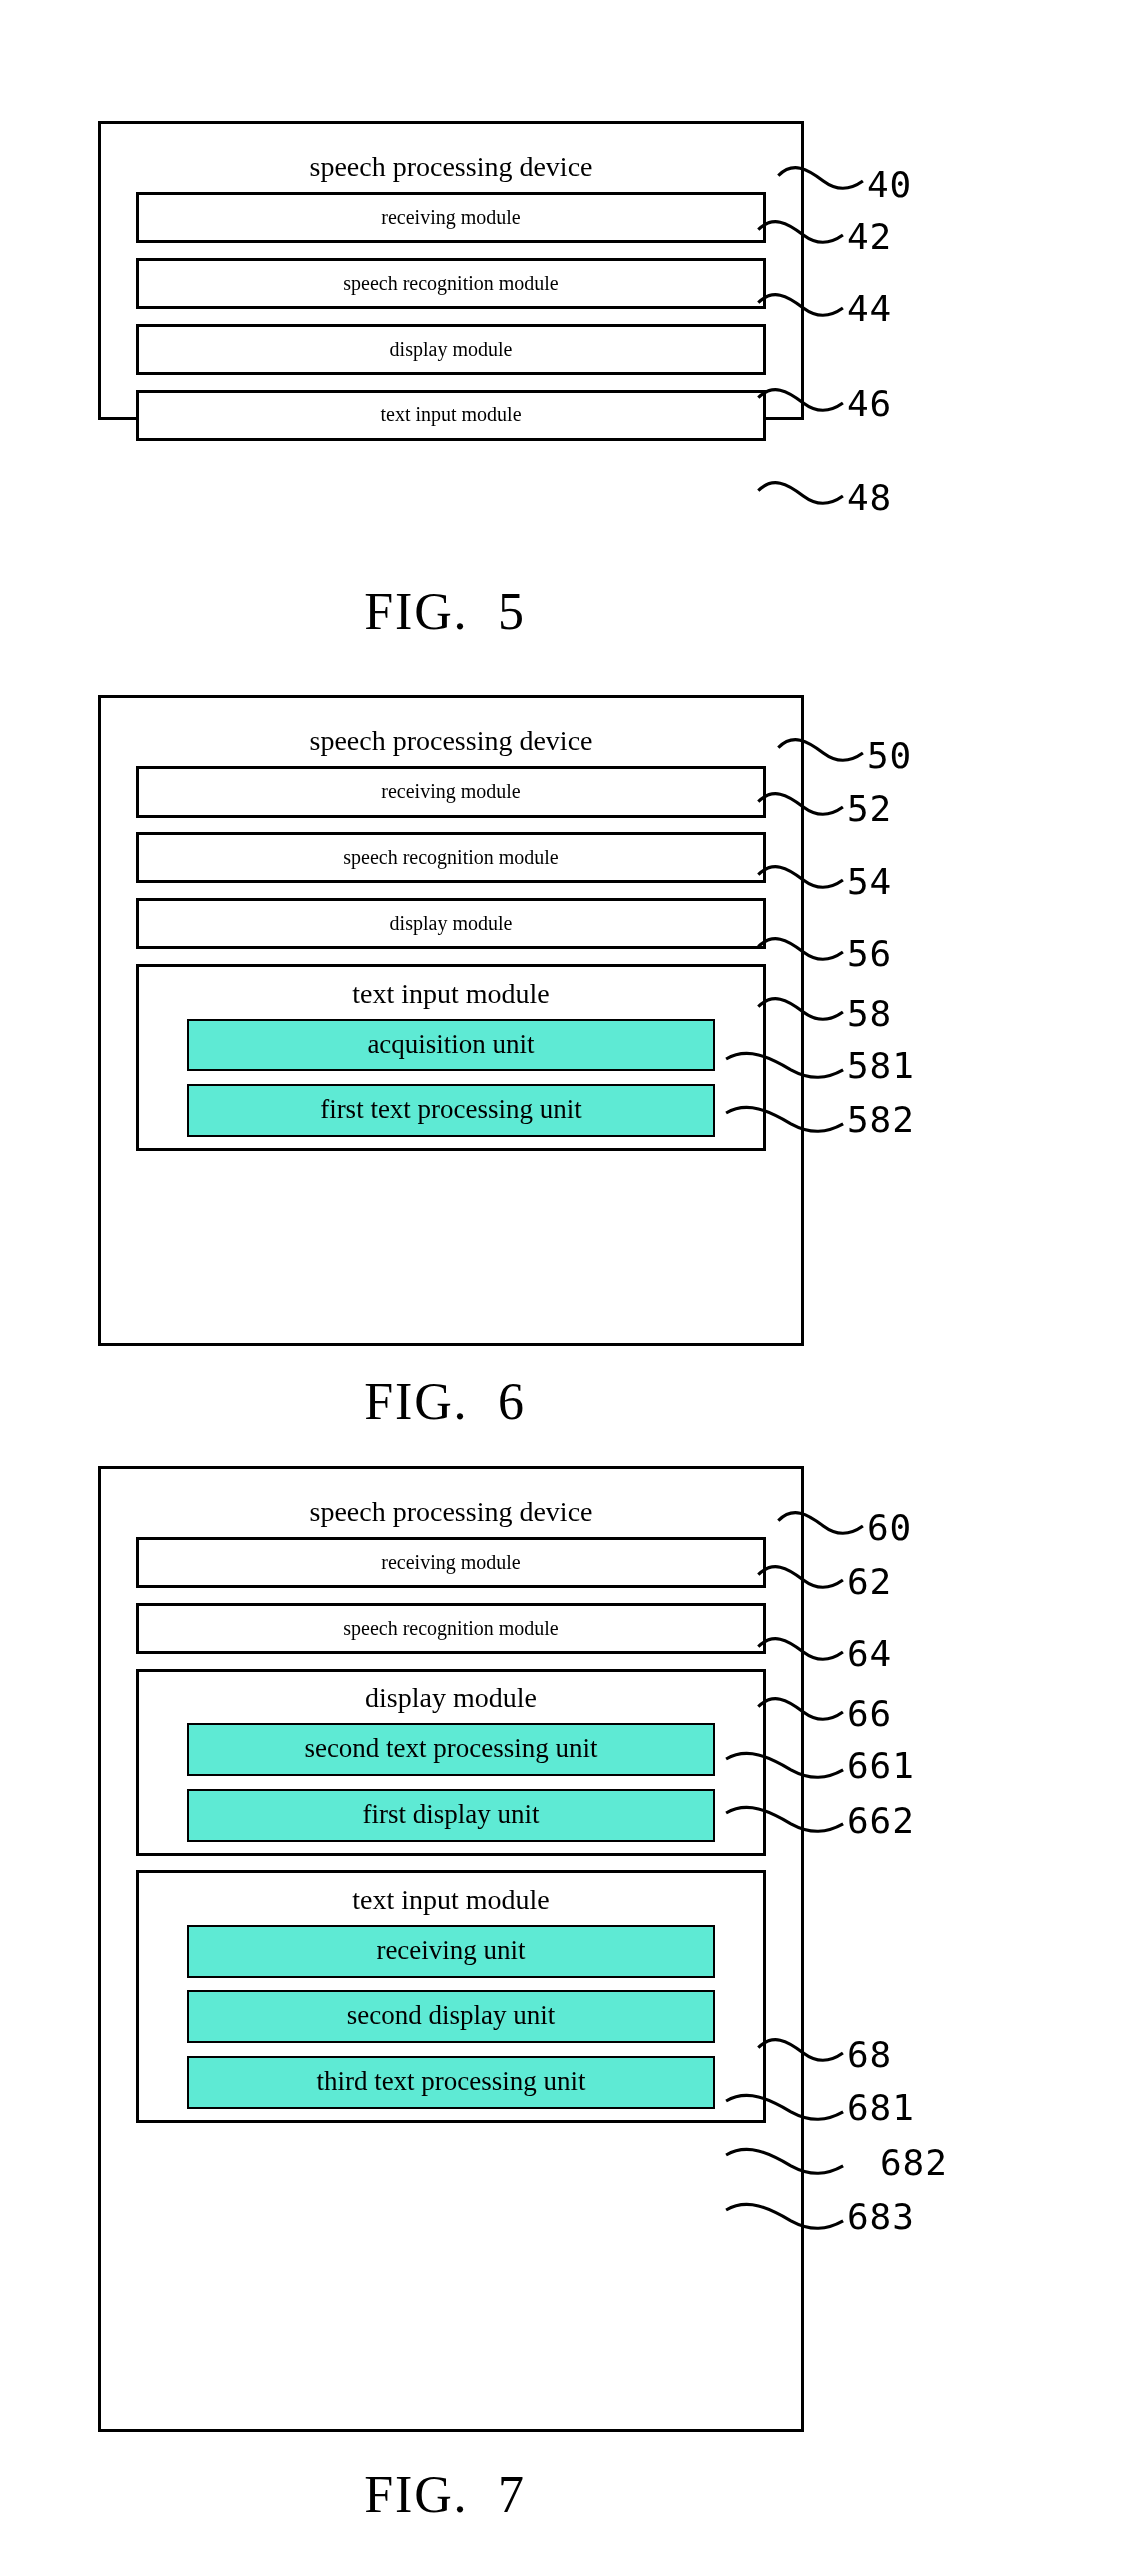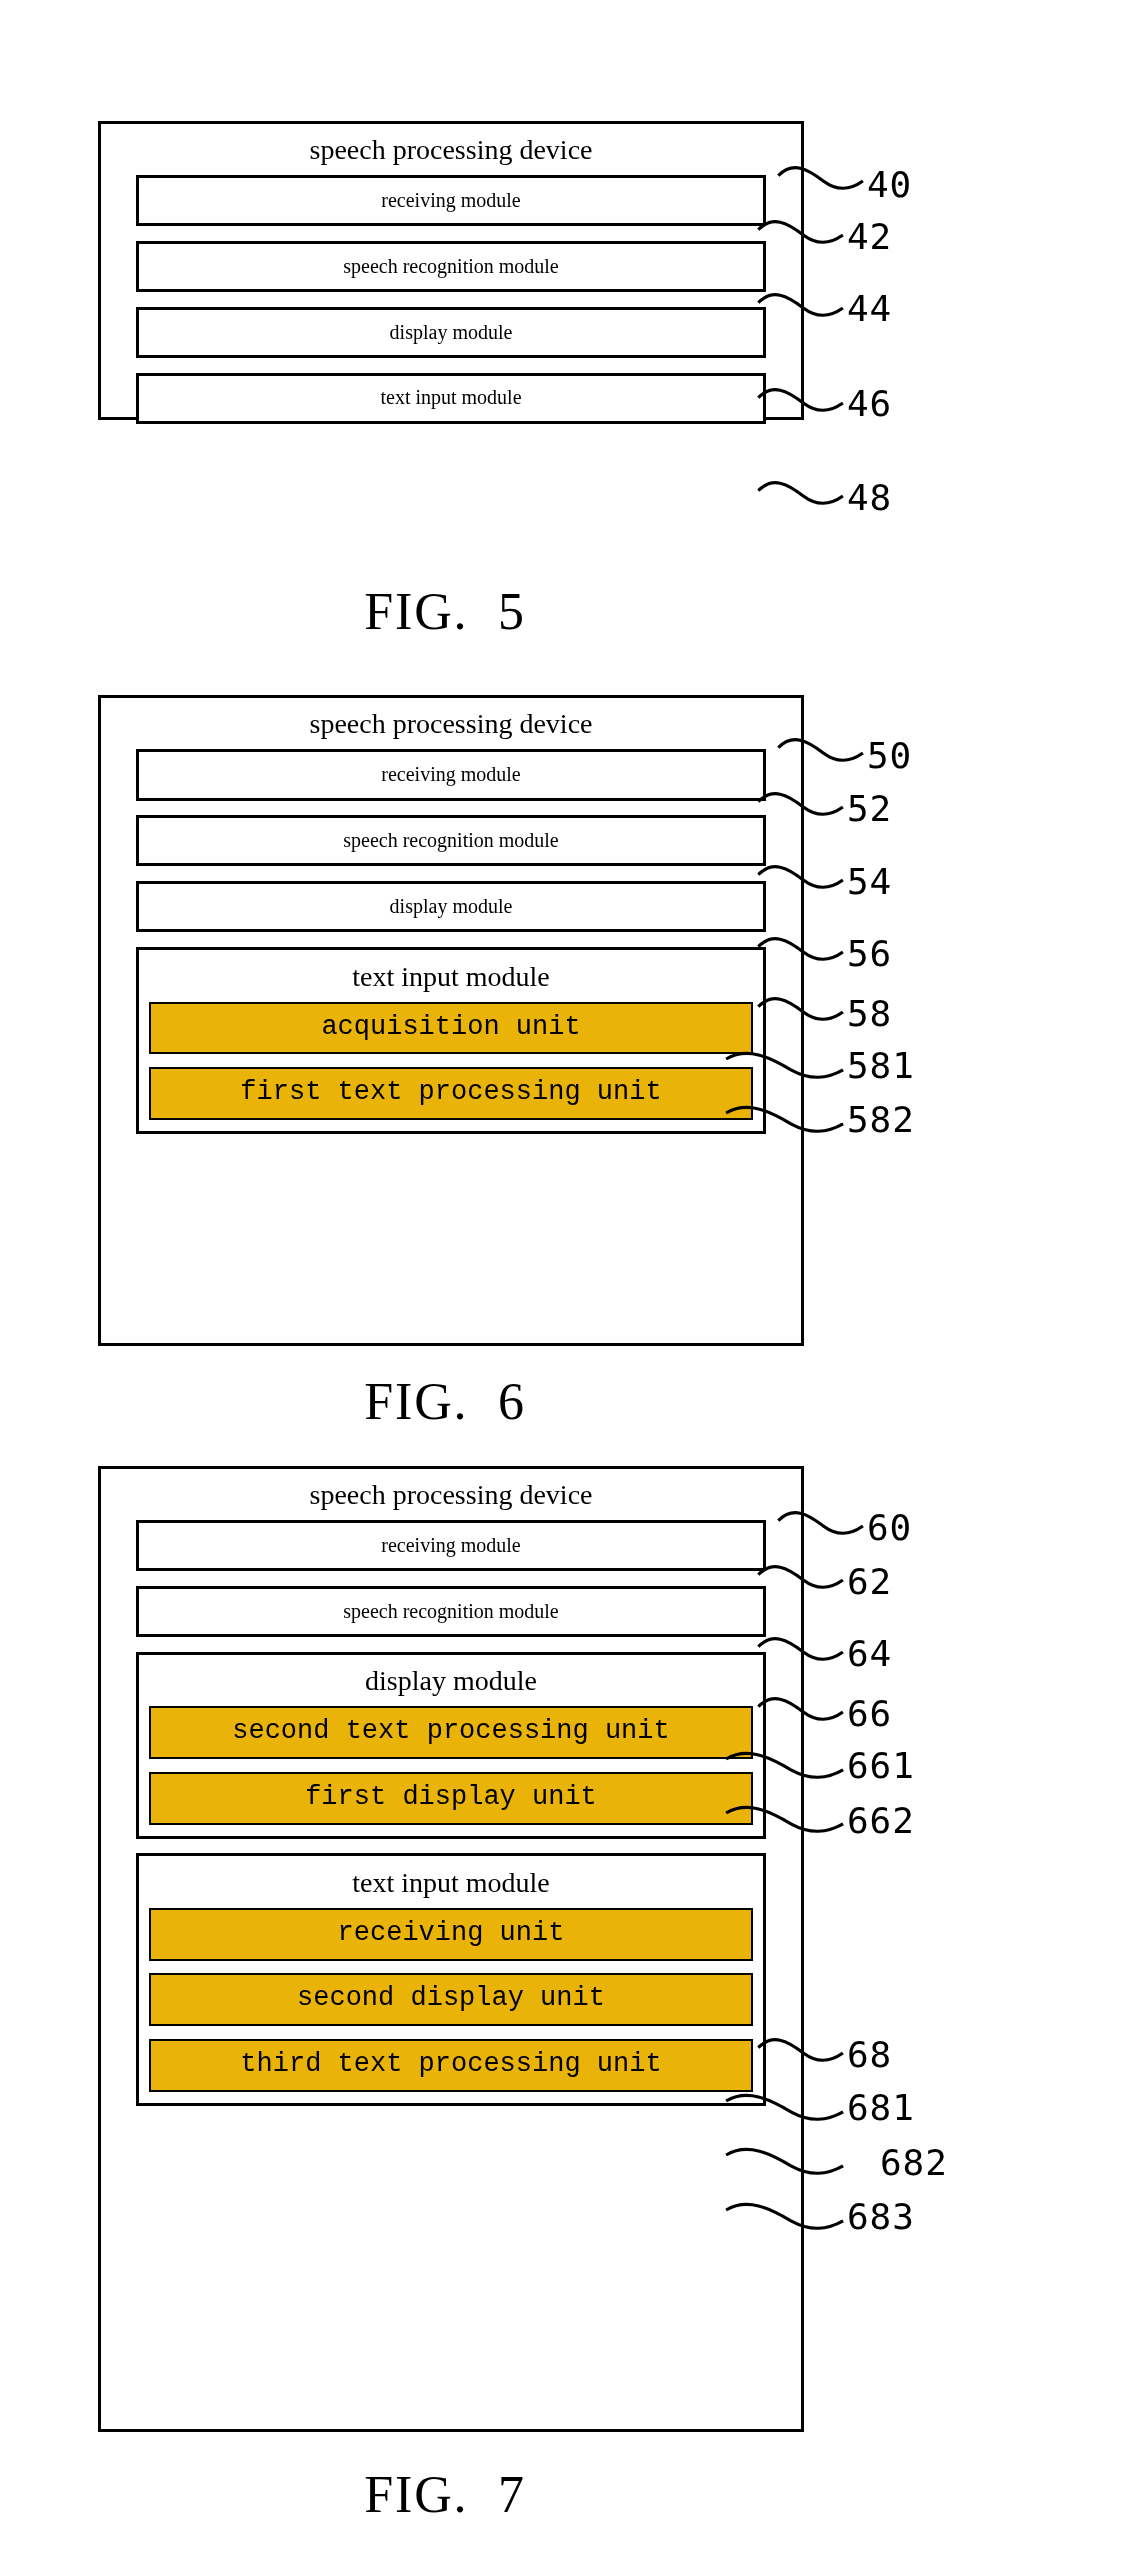--- a/index.html
+++ b/index.html
@@ -38,21 +38,21 @@
     border: 3.6px solid #000;
     box-sizing: border-box;
     background: #fff;
   }
 
   
   .device-title {
     text-align: center;
     font-size: 28px;
     line-height: 1;
-    padding-top: 12px;
+    padding-top: 29px;
     padding-bottom: 11px;
     white-space: nowrap;
   }
 
   
   .module-box {
     margin: 0 auto 14.5px auto;
     width: 630px;            
     border: 3.6px solid #000;
     box-sizing: border-box;
@@ -75,30 +75,29 @@
   }
   .module-group > .group-title {
     text-align: center;
     font-size: 28px;
     line-height: 1;
     padding: 12.7px 0 11px 0;
     white-space: nowrap;
   }
   .unit-box {
     margin: 0 auto 12.7px auto;
-    width: 604px;
+    width: 528px;
     border: 2.7px solid #000;
     box-sizing: border-box;
     text-align: center;
     font-size: 27px;
     line-height: 1;
     padding: 10px 0 11.8px 0;
     white-space: nowrap;
-    background: #eab308;
-    font-family: Liberation Mono, monospace;
+    background: #5eead4;
   }
   .unit-box.last { margin-bottom: 0; }
 
   
   .ref {
     position: absolute;
     font-family: "DejaVu Sans Mono", "Liberation Mono", monospace;
     font-size: 36px;
     line-height: 1;
     letter-spacing: 0.9px;

